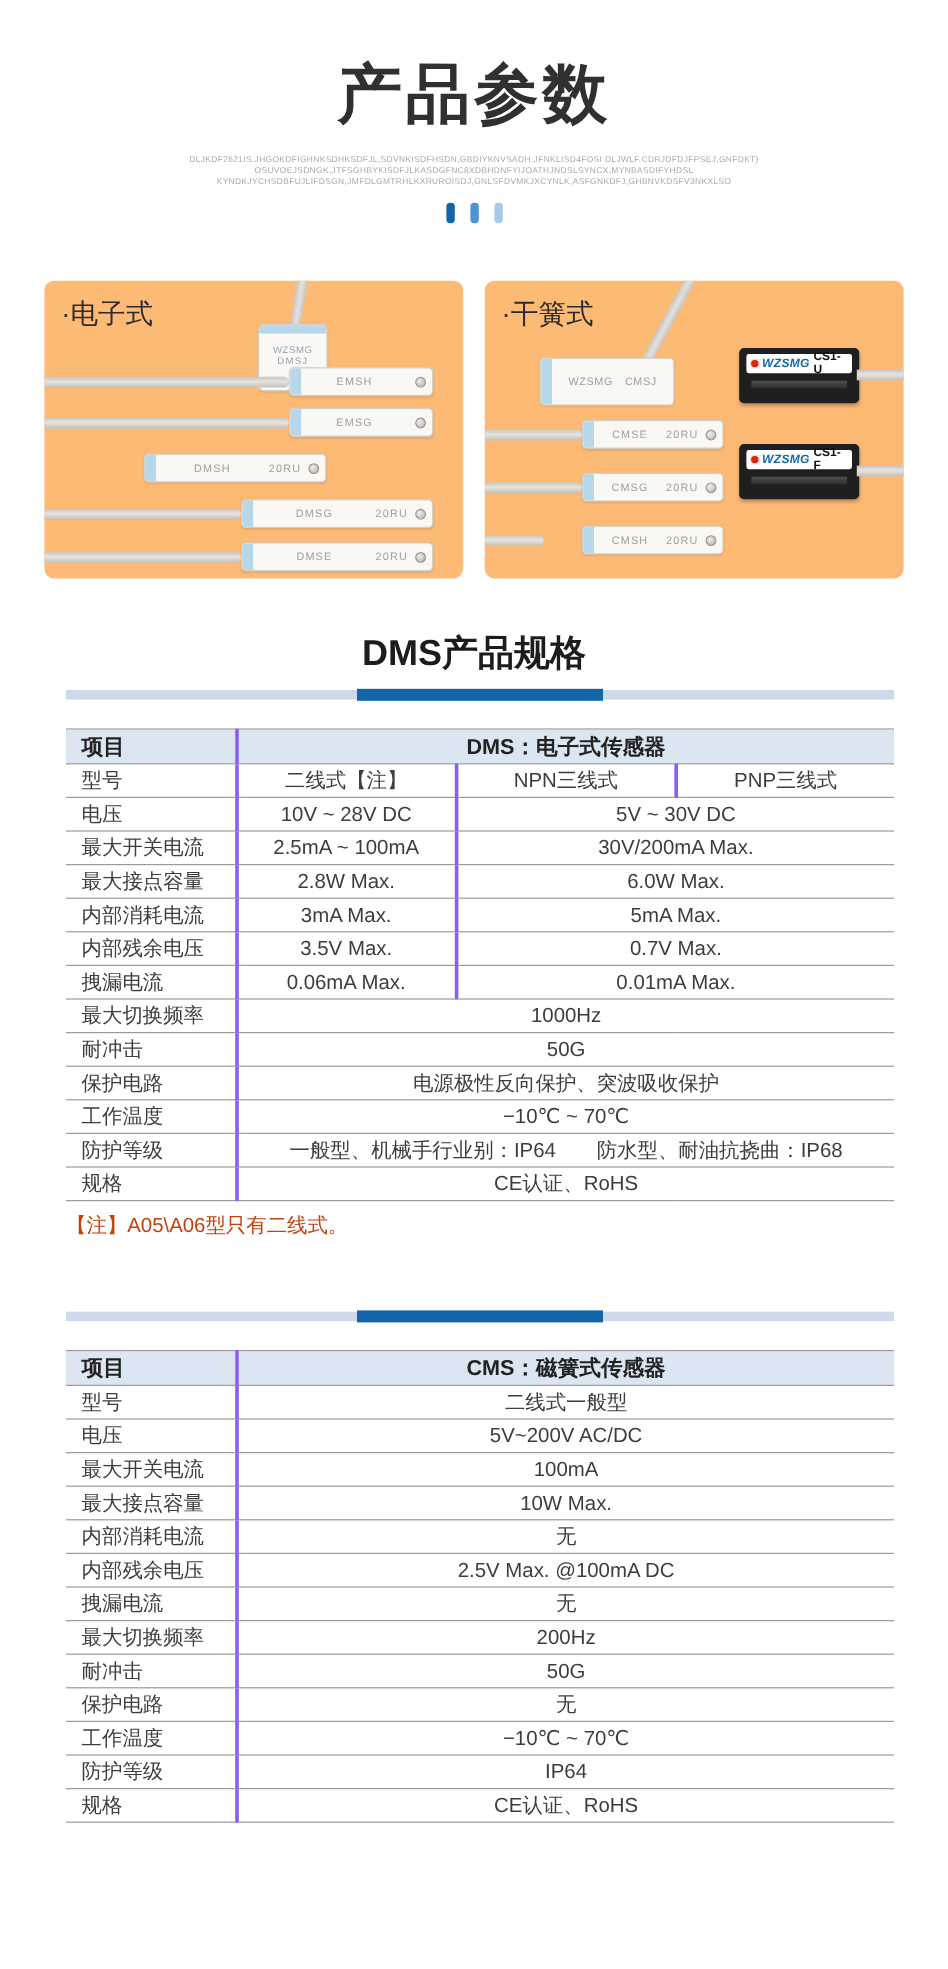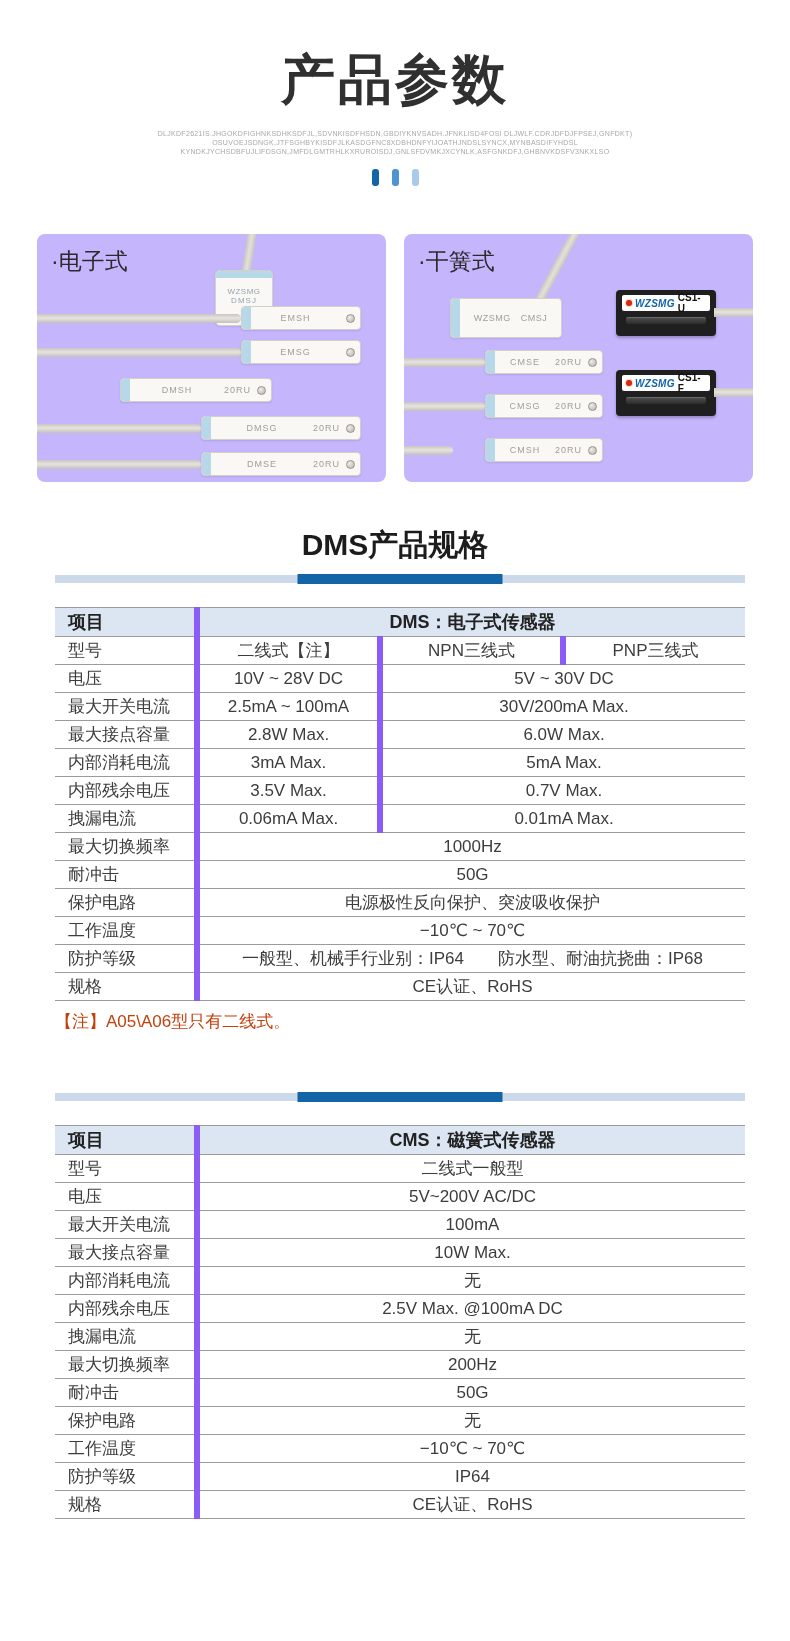--- a/index.html
+++ b/index.html
@@ -19,21 +19,21 @@
     color:#a8a8a8; letter-spacing:.3px; padding:0 90px;
   }
   .dots { display:flex; justify-content:center; gap:13px; margin-top:13px; }
   .dot { width:7px; height:17px; border-radius:3px; display:block; }
   .d1 { background:#1365a8; } .d2 { background:#4e94d4; } .d3 { background:#a9cbe9; }
 
   
   .gallery { display:flex; gap:18px; margin:48px 37px 0 37px; }
   .card {
     position:relative; flex:1; height:248px; margin:0;
-    background:#c4b5fd; border-radius:8px; overflow:hidden;
+    background:#fdba74; border-radius:8px; overflow:hidden;
   }
   .card-label { position:absolute; top:12px; left:14px; font-size:23px; color:#2b2b2b; z-index:5; }
 
   .cable-grad { background:linear-gradient(180deg,#c9c6c1,#e7e4df 45%,#c4c1bc); }
   .hang-cable { position:absolute; width:9px; border-radius:4px;
     background:linear-gradient(90deg,#c8c5c0,#e4e1dc,#c8c5c0); }
   .lc { left:208px; top:-8px; height:48px; transform:rotate(9deg); }
   .rc { left:150px; top:-12px; height:84px; transform:rotate(28deg); }
 
   .hang-body {
@@ -93,21 +93,21 @@
   .bar-center { position:absolute; display:block; left:50%; top:-1px; transform:translateX(-50%);
     width:205px; height:10px; background:#1365a8; }
 
   .spec-table {
     width:690px; margin:24px 0 0 55px; border-collapse:collapse; table-layout:fixed;
     font-size:17px; color:#3d3d3d;
     border-top:1px solid #9b9b9b; border-bottom:1px solid #9b9b9b;
   }
   .spec-table td { padding:2px 6px; text-align:center; overflow:hidden; white-space:nowrap; }
   .spec-table tr + tr td { border-top:1px solid #9b9b9b; }
-  .spec-table td + td { border-left:6px solid #8b5cf6; }
+  .spec-table td + td { border-left:3px solid #8b5cf6; }
   .spec-table td:first-child { text-align:left; padding-left:13px; }
   .spec-table .thead td { background:#dce6f2; font-weight:bold; font-size:18px; color:#222; height:29px; }
   .dms td { height:24px; }
   .cms td { height:27px; }
   .note { margin:9px 0 0 55px; font-size:17px; color:#c2410c; }
 </style>
 </head>
 <body>
 
 <header class="hero">

